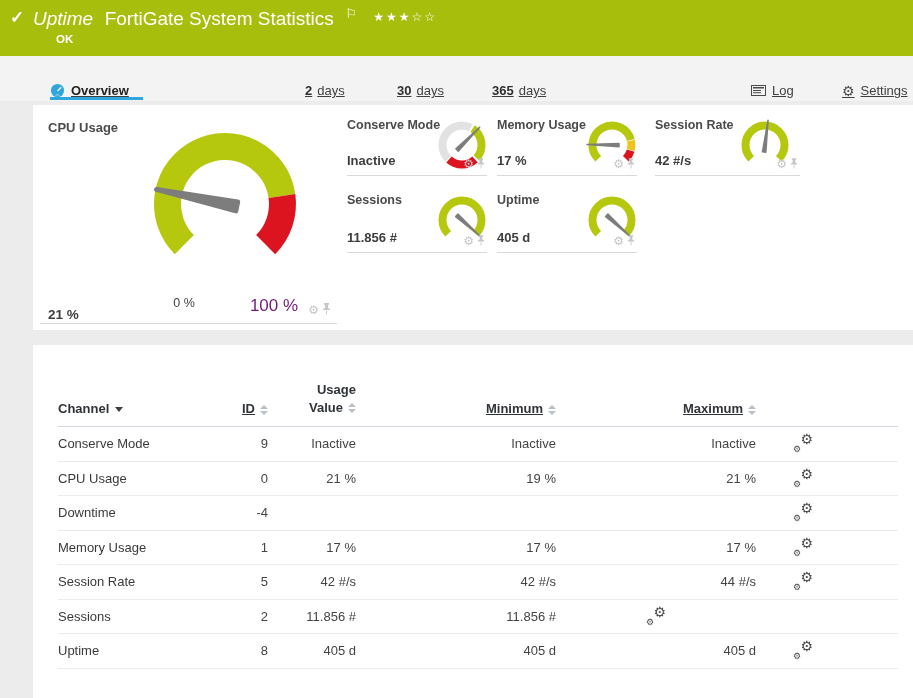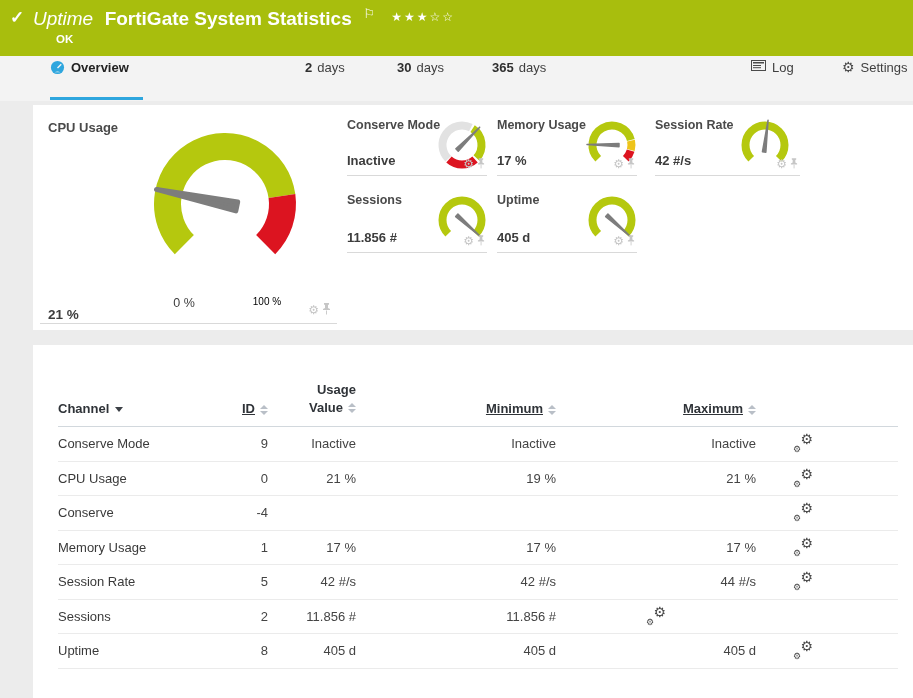--- a/index.html
+++ b/index.html
@@ -4,45 +4,45 @@
 <style>
   html,body{margin:0;padding:0;background:#fff;}
   .page{position:relative;width:913px;height:698px;background:#ececec;overflow:hidden;
         font-family:"Liberation Sans",sans-serif;color:#3c3c3c;}
 
   
   .hdr{position:absolute;left:0;top:0;width:913px;height:56px;background:#a8be0d;color:#fff;}
   .chk{position:absolute;left:10px;top:7px;font-size:17px;font-weight:bold;}
   .hline{position:absolute;left:33px;top:6px;white-space:nowrap;}
   .kind{font-style:italic;font-size:19px;}
-  .title{font-weight:bold;font-size:19px;margin-left:7px;}
+  .title{font-weight:normal;font-size:19px;margin-left:7px;}
   .flag{font-size:13px;vertical-align:7px;margin-left:7px;}
   .stars{font-size:12px;letter-spacing:2px;vertical-align:4px;margin-left:12px;}
   .ok{position:absolute;left:56px;top:33px;font-size:11.5px;font-weight:bold;}
 
   
   .tabstrip{position:absolute;left:0;top:56px;width:913px;height:45px;background:#f3f3f3;}
-  .tab{position:absolute;top:4px;height:45px;display:flex;font-size:13px;color:#3f3f3f;cursor:pointer;white-space:nowrap;}
+  .tab{position:absolute;top:12px;height:45px;display:flex;align-items:center;font-size:13px;color:#3f3f3f;cursor:pointer;white-space:nowrap;text-decoration:underline;}
   .tab .ticon{display:inline-flex;margin-right:6px;}
   .tab .tnum{font-weight:bold;margin-right:5px;color:#2f2f2f;}
   .tab.active .tlabel{font-weight:bold;color:#222;}
   .underline{position:absolute;left:50px;top:41px;width:93px;height:3px;background:#2ea6de;}
   .gearglyph{font-size:14px;color:#4a4a4a;line-height:1;}
 
   
   .card{position:absolute;background:#fff;}
   #gcard{left:33px;top:105px;width:880px;height:225px;}
   #tcard{left:33px;top:345px;width:880px;height:353px;}
 
   
   .cpu{position:absolute;left:7px;top:5px;width:297px;height:213px;border-bottom:1px solid #d9d9d9;}
   .cpu-title{position:absolute;left:8px;top:10px;font-size:13px;font-weight:bold;color:#4a4a4a;}
   #cpu-svg{position:absolute;left:95px;top:16px;}
   .s0{position:absolute;left:114px;top:186px;width:60px;text-align:center;font-size:12.5px;color:#3e3e3e;}
-  .s100{position:absolute;left:197px;top:186px;width:60px;text-align:center;font-size:10px;color:#000000;}
+  .s100{position:absolute;left:204px;top:186px;width:60px;text-align:center;font-size:17px;color:#701a75;}
   .cpu-value{position:absolute;left:8px;top:197px;font-size:13.5px;font-weight:bold;color:#3d3d3d;}
   .t-icons{position:absolute;display:flex;gap:3px;align-items:center;color:#c6c6c6;}
   .cpu .t-icons{right:6px;bottom:4px;}
   .t-gearglyph{font-size:12px;line-height:1;cursor:pointer;}
 
   
   .tile{position:absolute;width:140px;height:65px;border-bottom:1px solid #d9d9d9;}
   .tile:nth-child(1){left:314px;top:5px;}
   .tile:nth-child(2){left:464px;top:5px;}
   .tile:nth-child(3){left:622px;top:5px;width:145px;}
@@ -273,21 +273,21 @@
     <div class="c-max">21 %</div>
     <div class="c-action">
               <span class="chgear">
                 <i class="g1">⚙</i>
                 <i class="g2">⚙</i>
               </span>
             </div>
   </div>
 
   <div class="trow">
-    <div class="c-channel">Conserve</div>
+    <div class="c-channel">Downtime</div>
     <div class="c-id">-4</div>
     <div class="c-last"></div>
     <div class="c-min"></div>
     <div class="c-max"></div>
     <div class="c-action">
               <span class="chgear">
                 <i class="g1">⚙</i>
                 <i class="g2">⚙</i>
               </span>
             </div>

